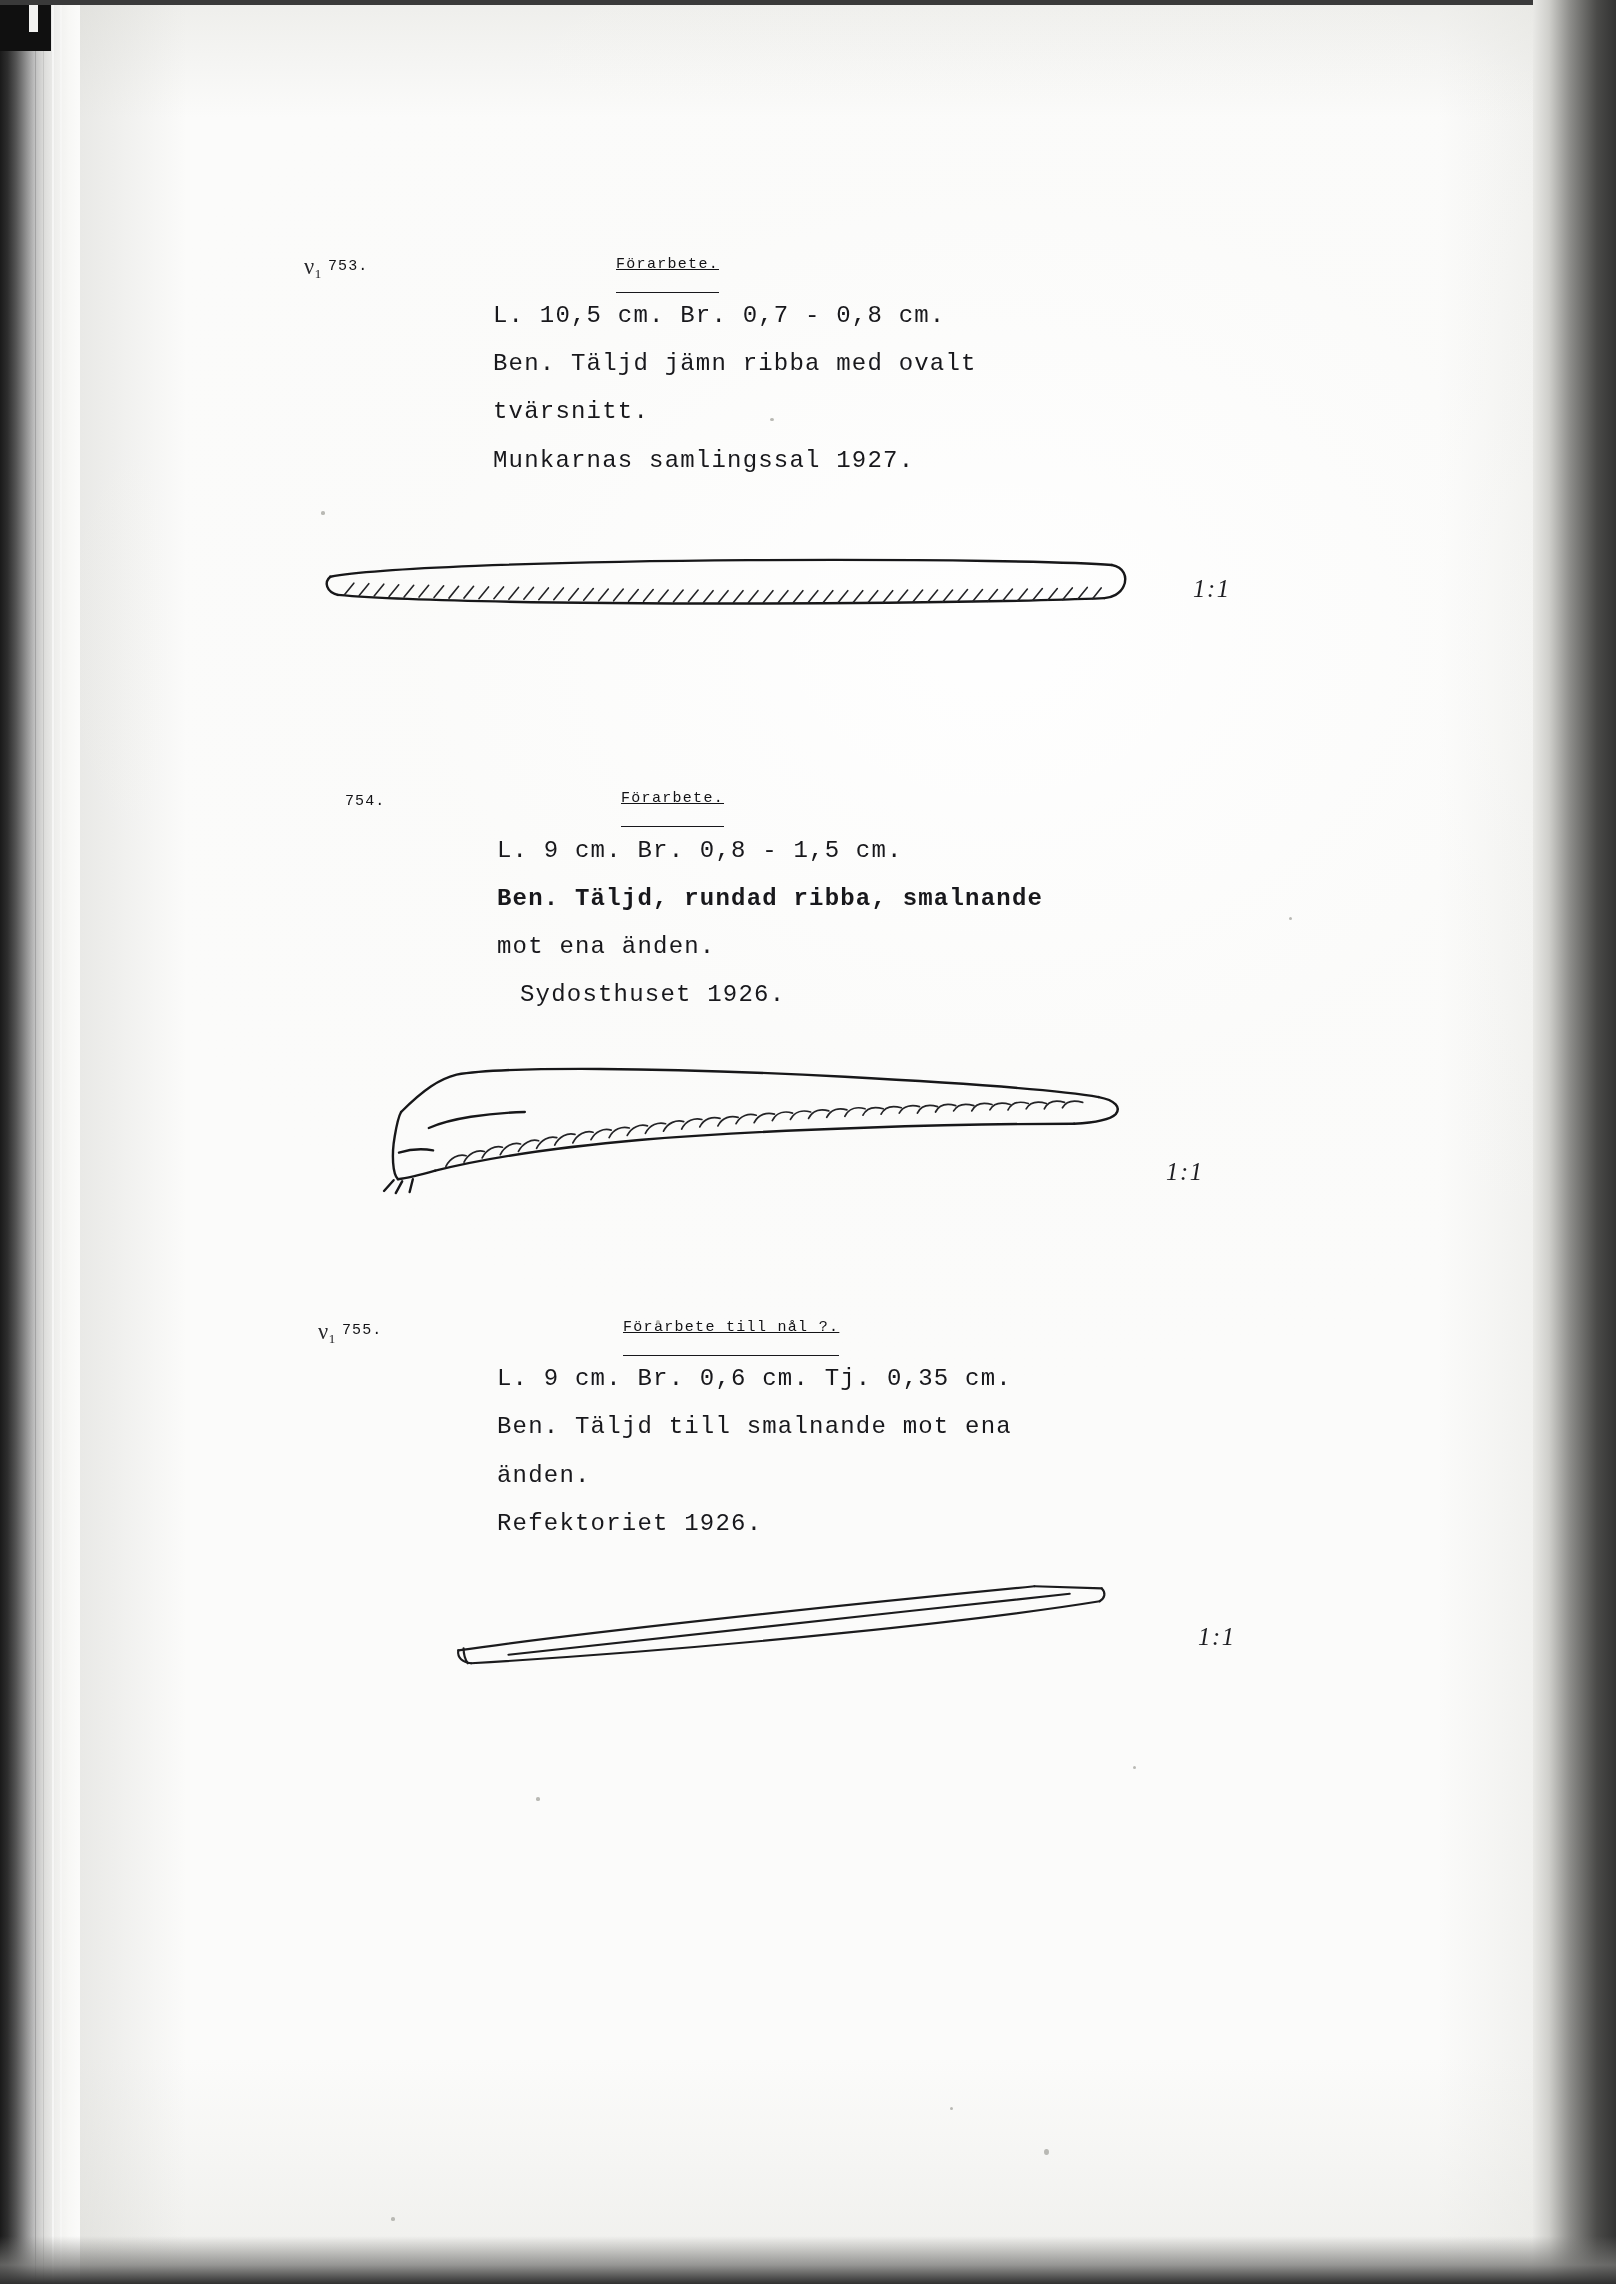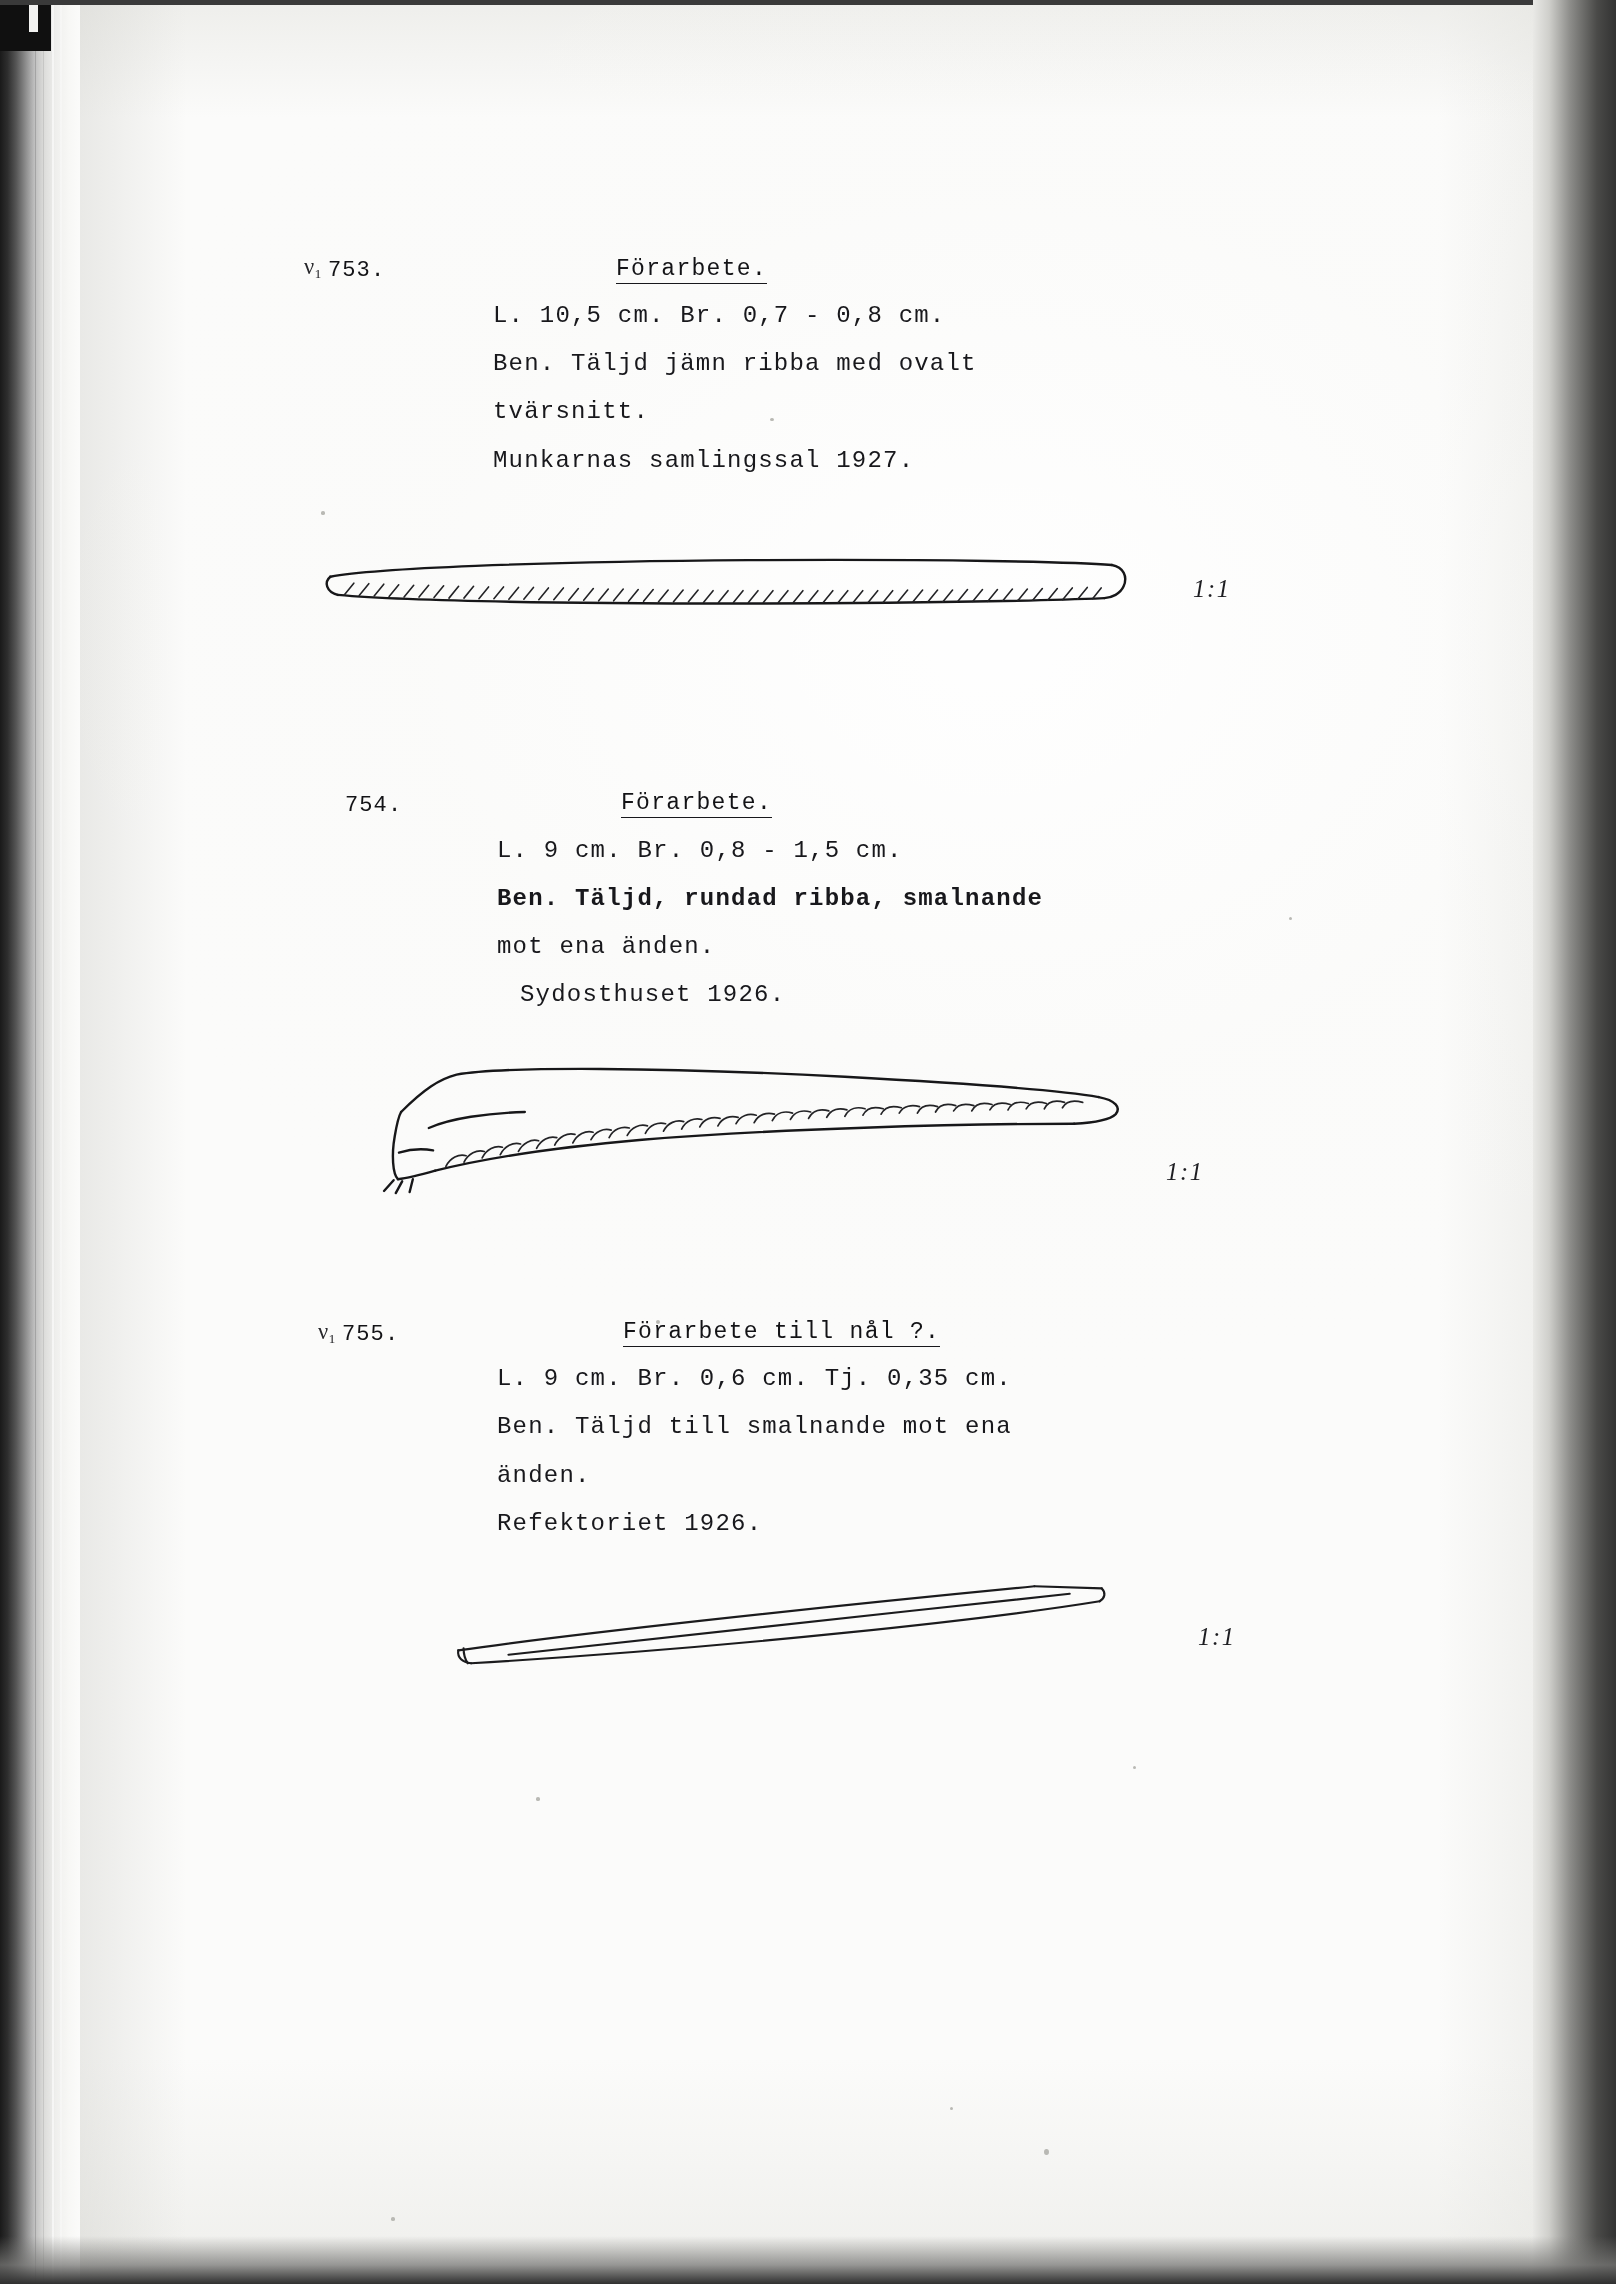--- a/index.html
+++ b/index.html
@@ -115,39 +115,40 @@
     background: linear-gradient(180deg, rgba(240,240,238,0) 0px, rgba(120,120,118,0.75) 29px, #2f2f2f 48px);
   }
 
   
   .entry {
     position: absolute;
     color: #16161a;
   }
   .catno {
     position: absolute;
-    font-size: 22px;
+    font-size: 15px;
     letter-spacing: 1.1px;
     white-space: nowrap;
     color: #131316;
   }
   .tick {
     position: absolute;
     font-family: "Liberation Serif", serif;
     font-size: 22.5px;
     color: #26262a;
   }
   .heading {
     position: absolute;
-    font-size: 23px;
+    font-size: 15px;
     letter-spacing: 1.3px;
     white-space: nowrap;
     border-bottom: 1.6px solid #18181c;
-    padding-bottom: 1px;
+    padding-bottom: 19px;
     color: #131316;
+    text-decoration: underline;
   }
   .line {
     position: absolute;
     font-size: 24px;
     letter-spacing: 1.2px;
     white-space: nowrap;
     color: #18181c;
   }
   .scalemark {
     position: absolute;

